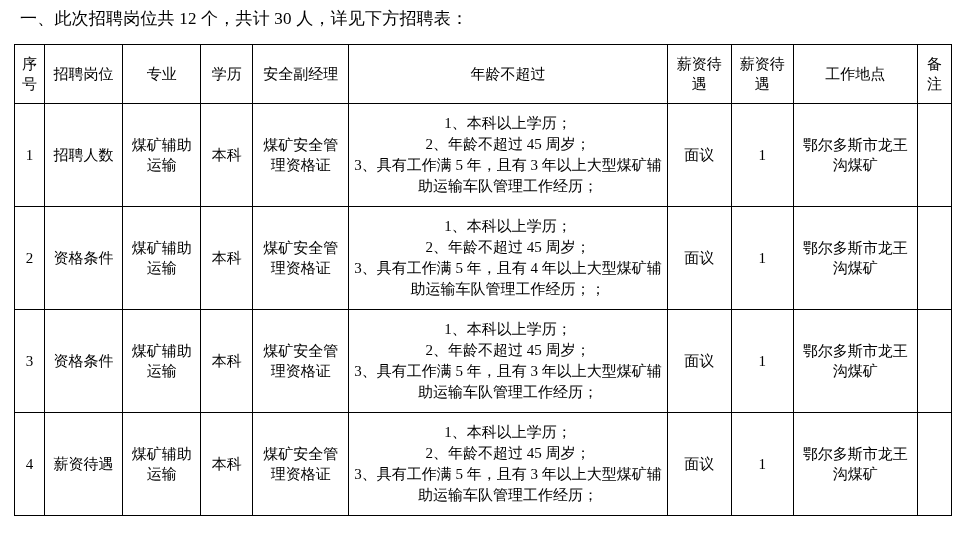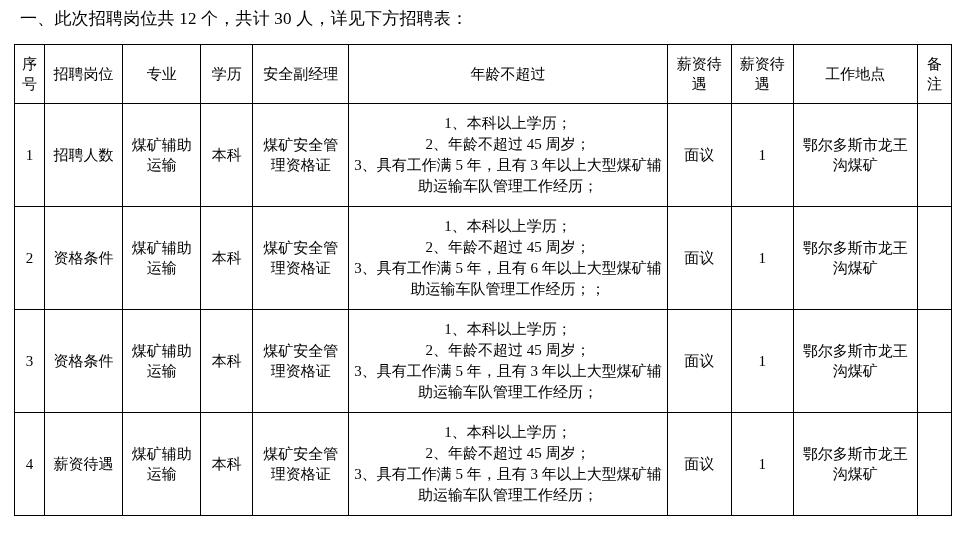--- a/index.html
+++ b/index.html
@@ -136,21 +136,21 @@
       </tr>
       <tr>
         <td>2</td>
         <td><span class="vert">资格条件</span></td>
         <td><span class="vert">煤矿辅助运输</span></td>
         <td>本科</td>
         <td><span class="vert">煤矿安全管理资格证</span></td>
         <td class="cond">
           <div class="ln">1、本科以上学历；</div>
           <div class="ln">2、年龄不超过 45 周岁；</div>
-          <div class="ln wrap">3、具有工作满 5 年，且有 6 年以上大型煤矿辅助运输车队管理工作经历；；</div>
+          <div class="ln wrap">3、具有工作满 5 年，且有 4 年以上大型煤矿辅助运输车队管理工作经历；；</div>
         </td>
         <td>面议</td>
         <td>1</td>
         <td><span class="vert">鄂尔多斯市龙王沟煤矿</span></td>
         <td></td>
       </tr>
       <tr>
         <td>3</td>
         <td><span class="vert">资格条件</span></td>
         <td><span class="vert">煤矿辅助运输</span></td>

